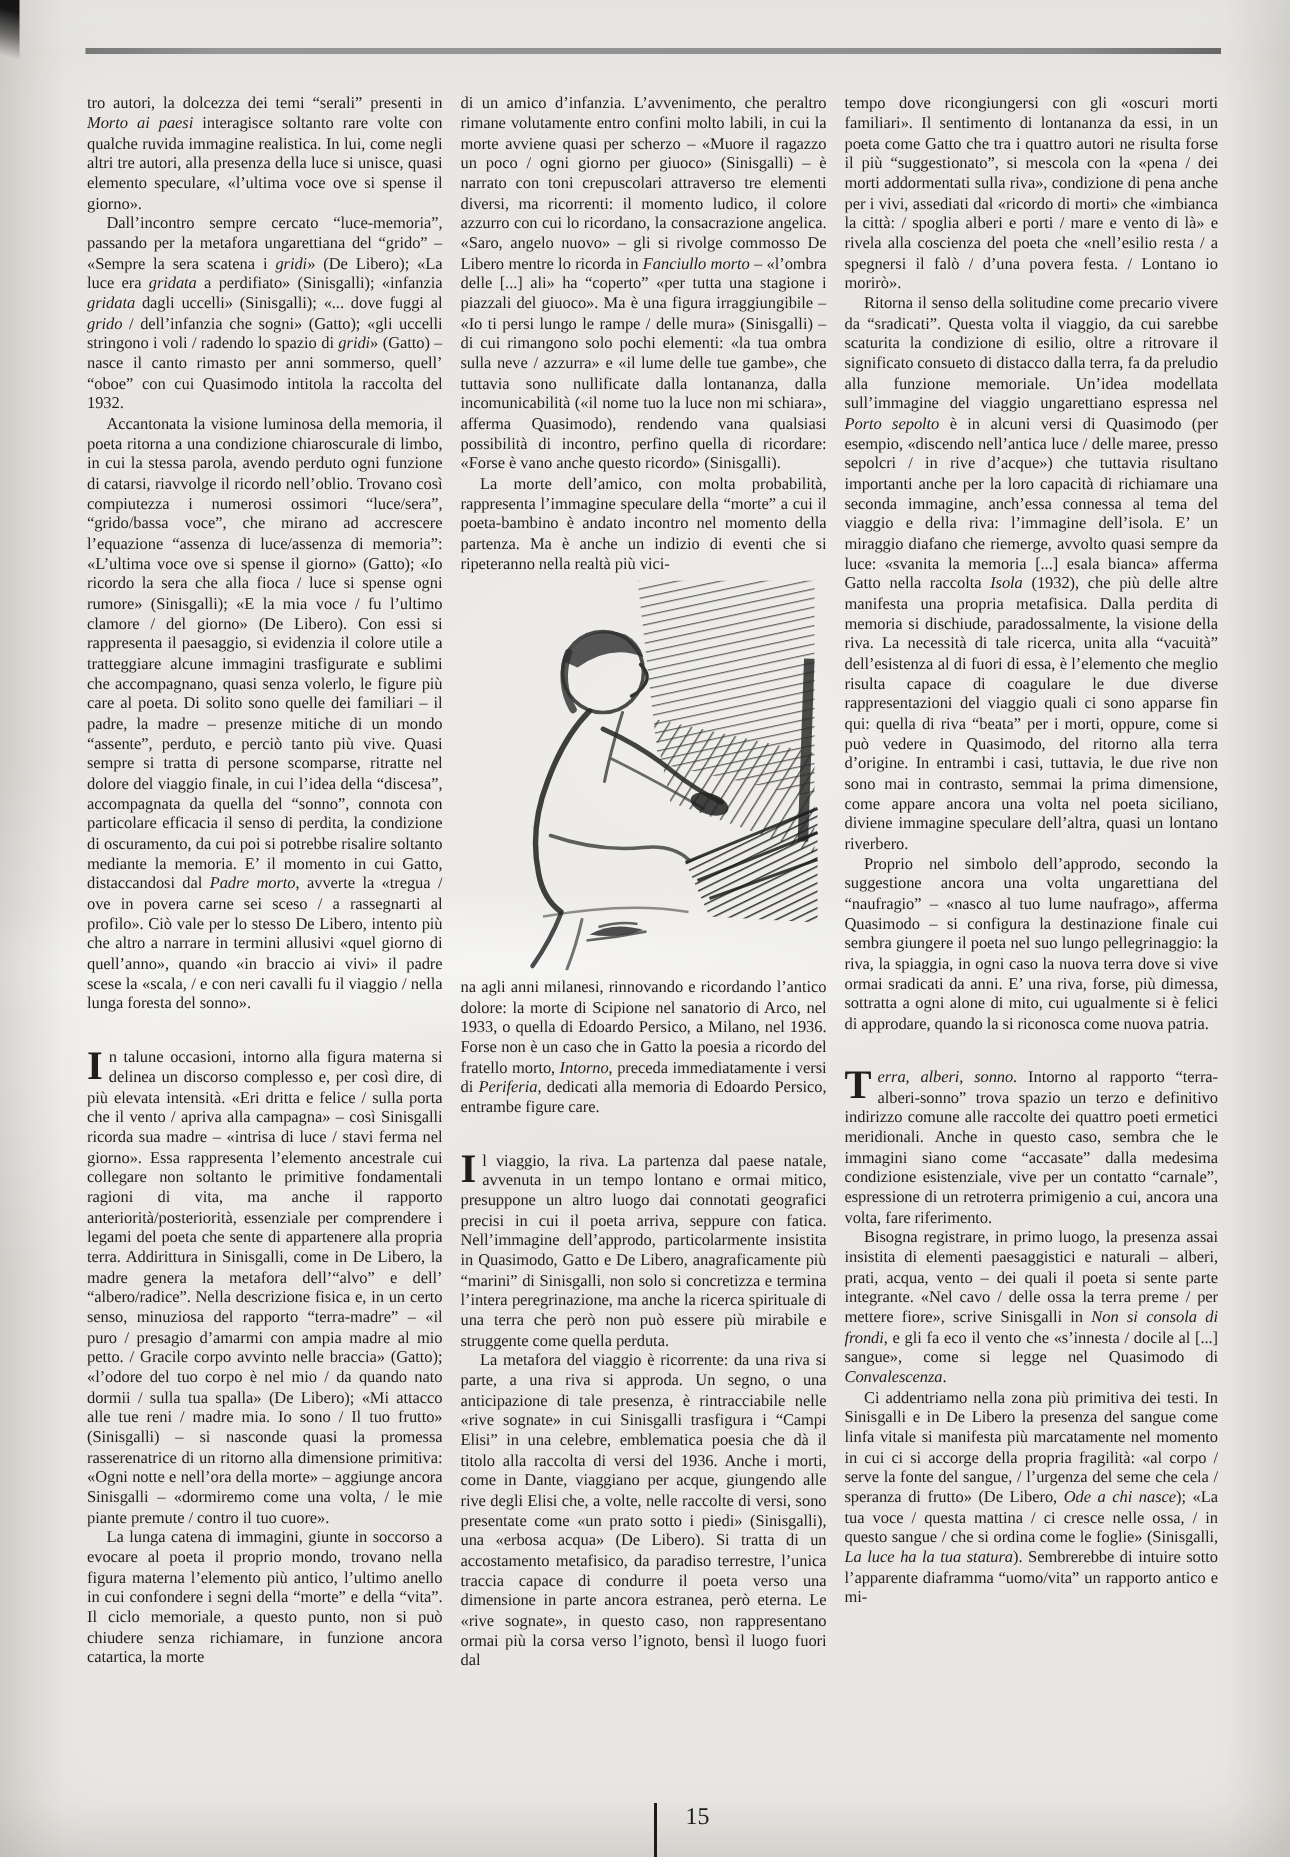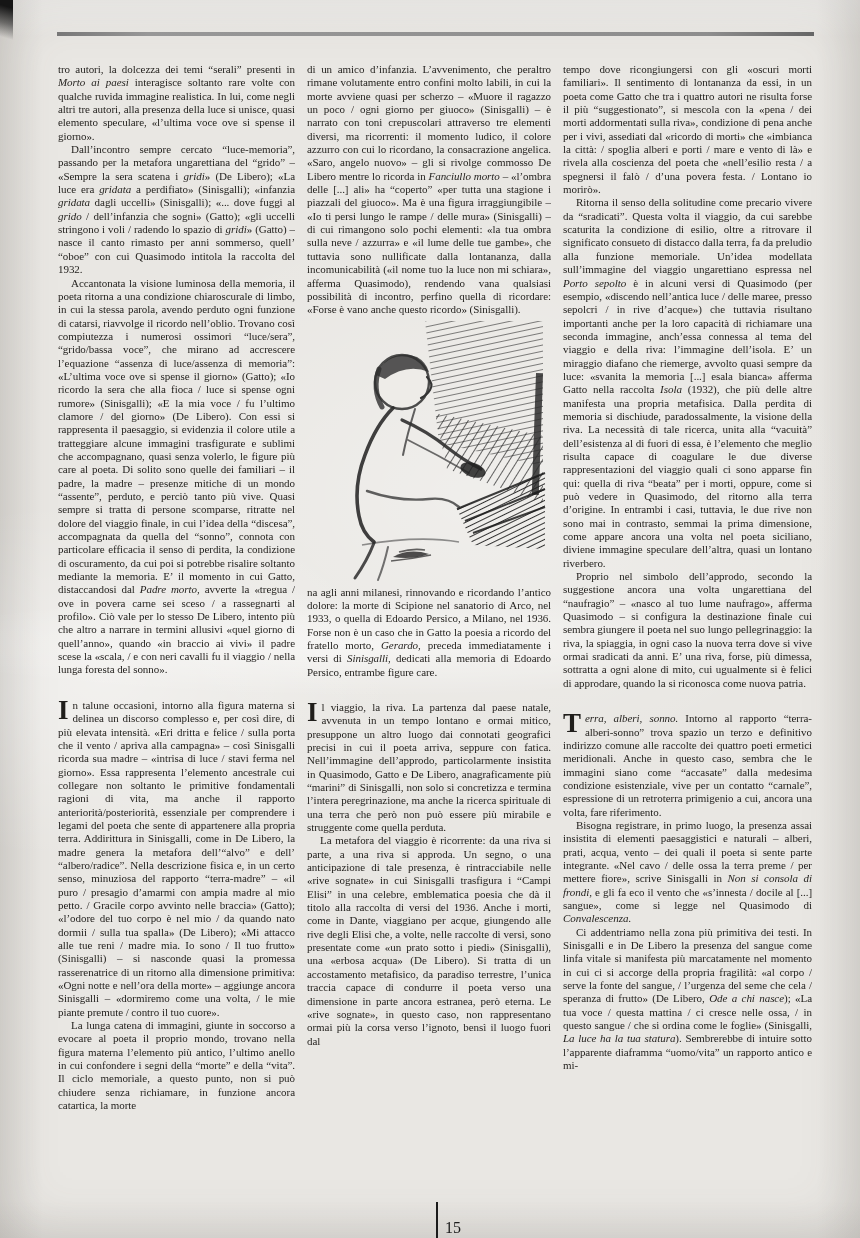--- a/index.html
+++ b/index.html
@@ -67,21 +67,21 @@
     display: block;
     width: 244px; height: 260px;
     margin: 4px 0 5px 0;
   }
 
   .footer {
     position: absolute; left: 436px; top: 1202px;
     display: flex; align-items: flex-start;
   }
   .page-number-rule { width: 2px; height: 36px; background: #1b1b1b; }
-  .page-number { font-size: 16px; line-height: 19px; padding-left: 7px; color: #1b1b1b; margin-top: 16px; }
+  .page-number { font-size: 16px; line-height: 19px; padding-left: 19px; color: #1b1b1b; }
 </style>
 </head>
 <body>
 
 <div class="page">
 
   <div class="corner-mark"></div>
   <div class="top-rule"></div>
 
   <div class="columns">
@@ -89,20 +89,21 @@
     <div class="col col-1">
       <p class="para">tro autori, la dolcezza dei temi “serali” presenti in <i>Morto ai paesi</i> interagisce soltanto rare volte con qualche ruvida immagine realistica. In lui, come negli altri tre autori, alla presenza della luce si unisce, quasi elemento speculare, «l’ultima voce ove si spense il giorno».</p>
       <p class="para indent">Dall’incontro sempre cercato “luce-memoria”, passando per la metafora ungarettiana del “grido” – «Sempre la sera scatena i <i>gridi</i>» (De Libero); «La luce era <i>gridata</i> a perdifiato» (Sinisgalli); «infanzia <i>gridata</i> dagli uccelli» (Sinisgalli); «... dove fuggi al <i>grido</i> / dell’infanzia che sogni» (Gatto); «gli uccelli stringono i voli / radendo lo spazio di <i>gridi</i>» (Gatto) – nasce il canto rimasto per anni sommerso, quell’ “oboe” con cui Quasimodo intitola la raccolta del 1932.</p>
       <p class="para indent">Accantonata la visione luminosa della memoria, il poeta ritorna a una condizione chiaroscurale di limbo, in cui la stessa parola, avendo perduto ogni funzione di catarsi, riavvolge il ricordo nell’oblio. Trovano così compiutezza i numerosi ossimori “luce/sera”, “grido/bassa voce”, che mirano ad accrescere l’equazione “assenza di luce/assenza di memoria”: «L’ultima voce ove si spense il giorno» (Gatto); «Io ricordo la sera che alla fioca / luce si spense ogni rumore» (Sinisgalli); «E la mia voce / fu l’ultimo clamore / del giorno» (De Libero). Con essi si rappresenta il paesaggio, si evidenzia il colore utile a tratteggiare alcune immagini trasfigurate e sublimi che accompagnano, quasi senza volerlo, le figure più care al poeta. Di solito sono quelle dei familiari – il padre, la madre – presenze mitiche di un mondo “assente”, perduto, e perciò tanto più vive. Quasi sempre si tratta di persone scomparse, ritratte nel dolore del viaggio finale, in cui l’idea della “discesa”, accompagnata da quella del “sonno”, connota con particolare efficacia il senso di perdita, la condizione di oscuramento, da cui poi si potrebbe risalire soltanto mediante la memoria. E’ il momento in cui Gatto, distaccandosi dal <i>Padre morto</i>, avverte la «tregua / ove in povera carne sei sceso / a rassegnarti al profilo». Ciò vale per lo stesso De Libero, intento più che altro a narrare in termini allusivi «quel giorno di quell’anno», quando «in braccio ai vivi» il padre scese la «scala, / e con neri cavalli fu il viaggio / nella lunga foresta del sonno».</p>
       <p class="para dropcap">In talune occasioni, intorno alla figura materna si delinea un discorso complesso e, per così dire, di più elevata intensità. «Eri dritta e felice / sulla porta che il vento / apriva alla campagna» – così Sinisgalli ricorda sua madre – «intrisa di luce / stavi ferma nel giorno». Essa rappresenta l’elemento ancestrale cui collegare non soltanto le primitive fondamentali ragioni di vita, ma anche il rapporto anteriorità/posteriorità, essenziale per comprendere i legami del poeta che sente di appartenere alla propria terra. Addirittura in Sinisgalli, come in De Libero, la madre genera la metafora dell’“alvo” e dell’ “albero/radice”. Nella descrizione fisica e, in un certo senso, minuziosa del rapporto “terra-madre” – «il puro / presagio d’amarmi con ampia madre al mio petto. / Gracile corpo avvinto nelle braccia» (Gatto); «l’odore del tuo corpo è nel mio / da quando nato dormii / sulla tua spalla» (De Libero); «Mi attacco alle tue reni / madre mia. Io sono / Il tuo frutto» (Sinisgalli) – si nasconde quasi la promessa rasserenatrice di un ritorno alla dimensione primitiva: «Ogni notte e nell’ora della morte» – aggiunge ancora Sinisgalli – «dormiremo come una volta, / le mie piante premute / contro il tuo cuore».</p>
       <p class="para indent">La lunga catena di immagini, giunte in soccorso a evocare al poeta il proprio mondo, trovano nella figura materna l’elemento più antico, l’ultimo anello in cui confondere i segni della “morte” e della “vita”. Il ciclo memoriale, a questo punto, non si può chiudere senza richiamare, in funzione ancora catartica, la morte</p>
     </div>
 
     <div class="col col-2">
       <p class="para">di un amico d’infanzia. L’avvenimento, che peraltro rimane volutamente entro confini molto labili, in cui la morte avviene quasi per scherzo – «Muore il ragazzo un poco / ogni giorno per giuoco» (Sinisgalli) – è narrato con toni crepuscolari attraverso tre elementi diversi, ma ricorrenti: il momento ludico, il colore azzurro con cui lo ricordano, la consacrazione angelica. «Saro, angelo nuovo» – gli si rivolge commosso De Libero mentre lo ricorda in <i>Fanciullo morto</i> – «l’ombra delle [...] ali» ha “coperto” «per tutta una stagione i piazzali del giuoco». Ma è una figura irraggiungibile – «Io ti persi lungo le rampe / delle mura» (Sinisgalli) – di cui rimangono solo pochi elementi: «la tua ombra sulla neve / azzurra» e «il lume delle tue gambe», che tuttavia sono nullificate dalla lontananza, dalla incomunicabilità («il nome tuo la luce non mi schiara», afferma Quasimodo), rendendo vana qualsiasi possibilità di incontro, perfino quella di ricordare: «Forse è vano anche questo ricordo» (Sinisgalli).</p>
+      <p class="para indent">La morte dell’amico, con molta probabilità, rappresenta l’immagine speculare della “morte” a cui il poeta-bambino è andato incontro nel momento della partenza. Ma è anche un indizio di eventi che si ripeteranno nella realtà più vici-</p>
 
       <svg class="illustration" viewBox="0 0 244 260" xmlns="http://www.w3.org/2000/svg">
         <defs>
           <pattern id="hatchV" width="6" height="6" patternUnits="userSpaceOnUse" patternTransform="rotate(78)">
             <line x1="0" y1="0" x2="0" y2="6" stroke="#3a3a3a" stroke-width="1.7"></line>
           </pattern>
           <pattern id="hatchD" width="7" height="7" patternUnits="userSpaceOnUse" patternTransform="rotate(32)">
             <line x1="0" y1="0" x2="0" y2="7" stroke="#333" stroke-width="1.9"></line>
           </pattern>
           <pattern id="hatchK" width="5" height="5" patternUnits="userSpaceOnUse" patternTransform="rotate(64)">
@@ -131,21 +132,21 @@
         <path d="M150,188 L238,152 M158,200 L238,168 M166,212 L238,186" fill="none" stroke="#1c1c1c" stroke-width="2" opacity="0.85"></path>
 
         <path d="M60,170 Q92,181 122,178 Q141,176 152,186" fill="none" stroke="#3a3a3a" stroke-width="2.4" stroke-linecap="round" opacity="0.8"></path>
         <path d="M55,224 Q112,214 152,221" fill="none" stroke="#4a4a4a" stroke-width="1.6" opacity="0.6"></path>
         <path d="M67,222 Q60,240 48,257" fill="none" stroke="#2d2d2d" stroke-width="3" stroke-linecap="round" opacity="0.85"></path>
         <path d="M81,226 Q77,244 71,259" fill="none" stroke="#3a3a3a" stroke-width="2" stroke-linecap="round" opacity="0.7"></path>
         <path d="M86,236 q16,-9 36,-3 q-17,6 -36,3 Z" fill="#232323" opacity="0.8"></path>
         <path d="M84,240 q20,-2 40,-6 M92,231 q14,-4 26,-2" fill="none" stroke="#232323" stroke-width="1.6" opacity="0.7"></path>
       </svg>
 
-      <p class="para">na agli anni milanesi, rinnovando e ricordando l’antico dolore: la morte di Scipione nel sanatorio di Arco, nel 1933, o quella di Edoardo Persico, a Milano, nel 1936. Forse non è un caso che in Gatto la poesia a ricordo del fratello morto, <i>Gerardo</i>, preceda immediatamente i versi di <i>Sinisgalli</i>, dedicati alla memoria di Edoardo Persico, entrambe figure care.</p>
+      <p class="para">na agli anni milanesi, rinnovando e ricordando l’antico dolore: la morte di Scipione nel sanatorio di Arco, nel 1933, o quella di Edoardo Persico, a Milano, nel 1936. Forse non è un caso che in Gatto la poesia a ricordo del fratello morto, <i>Intorno</i>, preceda immediatamente i versi di <i>Periferia</i>, dedicati alla memoria di Edoardo Persico, entrambe figure care.</p>
       <p class="para dropcap">Il viaggio, la riva. La partenza dal paese natale, avvenuta in un tempo lontano e ormai mitico, presuppone un altro luogo dai connotati geografici precisi in cui il poeta arriva, seppure con fatica. Nell’immagine dell’approdo, particolarmente insistita in Quasimodo, Gatto e De Libero, anagraficamente più “marini” di Sinisgalli, non solo si concretizza e termina l’intera peregrinazione, ma anche la ricerca spirituale di una terra che però non può essere più mirabile e struggente come quella perduta.</p>
       <p class="para indent">La metafora del viaggio è ricorrente: da una riva si parte, a una riva si approda. Un segno, o una anticipazione di tale presenza, è rintracciabile nelle «rive sognate» in cui Sinisgalli trasfigura i “Campi Elisi” in una celebre, emblematica poesia che dà il titolo alla raccolta di versi del 1936. Anche i morti, come in Dante, viaggiano per acque, giungendo alle rive degli Elisi che, a volte, nelle raccolte di versi, sono presentate come «un prato sotto i piedi» (Sinisgalli), una «erbosa acqua» (De Libero). Si tratta di un accostamento metafisico, da paradiso terrestre, l’unica traccia capace di condurre il poeta verso una dimensione in parte ancora estranea, però eterna. Le «rive sognate», in questo caso, non rappresentano ormai più la corsa verso l’ignoto, bensì il luogo fuori dal</p>
     </div>
 
     <div class="col col-3">
       <p class="para">tempo dove ricongiungersi con gli «oscuri morti familiari». Il sentimento di lontananza da essi, in un poeta come Gatto che tra i quattro autori ne risulta forse il più “suggestionato”, si mescola con la «pena / dei morti addormentati sulla riva», condizione di pena anche per i vivi, assediati dal «ricordo di morti» che «imbianca la città: / spoglia alberi e porti / mare e vento di là» e rivela alla coscienza del poeta che «nell’esilio resta / a spegnersi il falò / d’una povera festa. / Lontano io morirò».</p>
       <p class="para indent">Ritorna il senso della solitudine come precario vivere da “sradicati”. Questa volta il viaggio, da cui sarebbe scaturita la condizione di esilio, oltre a ritrovare il significato consueto di distacco dalla terra, fa da preludio alla funzione memoriale. Un’idea modellata sull’immagine del viaggio ungarettiano espressa nel <i>Porto sepolto</i> è in alcuni versi di Quasimodo (per esempio, «discendo nell’antica luce / delle maree, presso sepolcri / in rive d’acque») che tuttavia risultano importanti anche per la loro capacità di richiamare una seconda immagine, anch’essa connessa al tema del viaggio e della riva: l’immagine dell’isola. E’ un miraggio diafano che riemerge, avvolto quasi sempre da luce: «svanita la memoria [...] esala bianca» afferma Gatto nella raccolta <i>Isola</i> (1932), che più delle altre manifesta una propria metafisica. Dalla perdita di memoria si dischiude, paradossalmente, la visione della riva. La necessità di tale ricerca, unita alla “vacuità” dell’esistenza al di fuori di essa, è l’elemento che meglio risulta capace di coagulare le due diverse rappresentazioni del viaggio quali ci sono apparse fin qui: quella di riva “beata” per i morti, oppure, come si può vedere in Quasimodo, del ritorno alla terra d’origine. In entrambi i casi, tuttavia, le due rive non sono mai in contrasto, semmai la prima dimensione, come appare ancora una volta nel poeta siciliano, diviene immagine speculare dell’altra, quasi un lontano riverbero.</p>
       <p class="para indent">Proprio nel simbolo dell’approdo, secondo la suggestione ancora una volta ungarettiana del “naufragio” – «nasco al tuo lume naufrago», afferma Quasimodo – si configura la destinazione finale cui sembra giungere il poeta nel suo lungo pellegrinaggio: la riva, la spiaggia, in ogni caso la nuova terra dove si vive ormai sradicati da anni. E’ una riva, forse, più dimessa, sottratta a ogni alone di mito, cui ugualmente si è felici di approdare, quando la si riconosca come nuova patria.</p>
       <p class="para dropcap">T<i>erra, alberi, sonno.</i> Intorno al rapporto “terra-alberi-sonno” trova spazio un terzo e definitivo indirizzo comune alle raccolte dei quattro poeti ermetici meridionali. Anche in questo caso, sembra che le immagini siano come “accasate” dalla medesima condizione esistenziale, vive per un contatto “carnale”, espressione di un retroterra primigenio a cui, ancora una volta, fare riferimento.</p>
       <p class="para indent">Bisogna registrare, in primo luogo, la presenza assai insistita di elementi paesaggistici e naturali – alberi, prati, acqua, vento – dei quali il poeta si sente parte integrante. «Nel cavo / delle ossa la terra preme / per mettere fiore», scrive Sinisgalli in <i>Non si consola di frondi</i>, e gli fa eco il vento che «s’innesta / docile al [...] sangue», come si legge nel Quasimodo di <i>Convalescenza</i>.</p>

